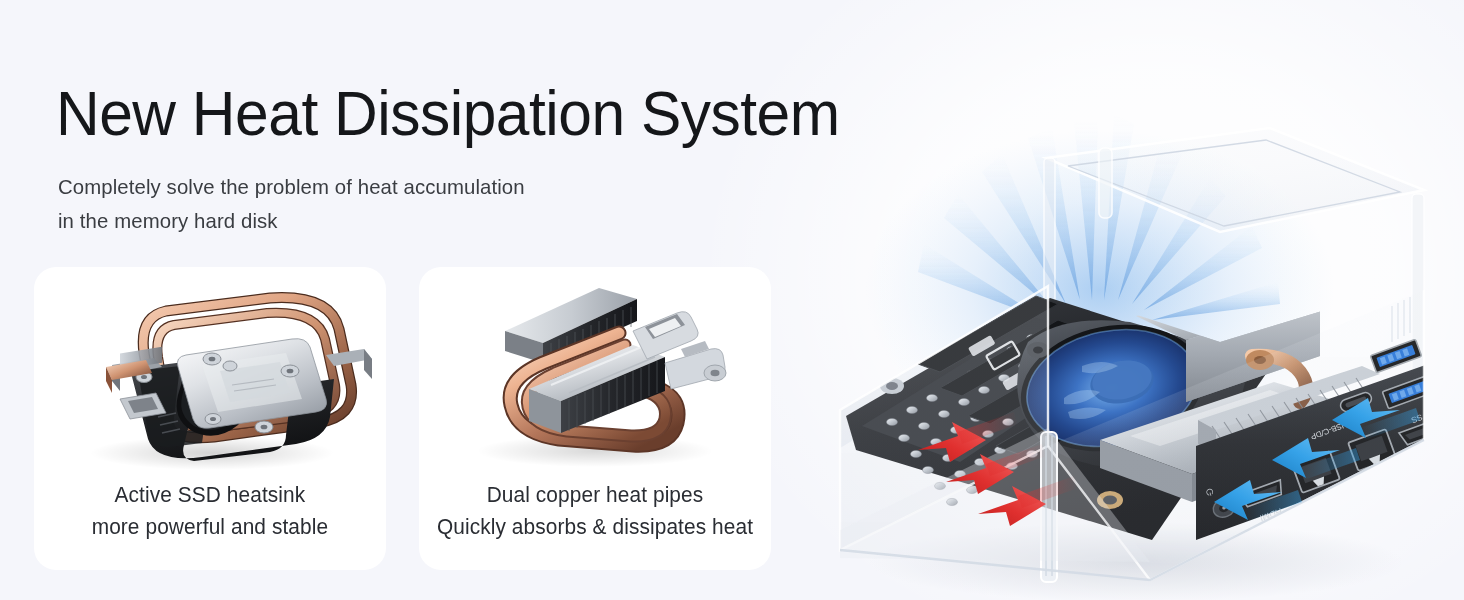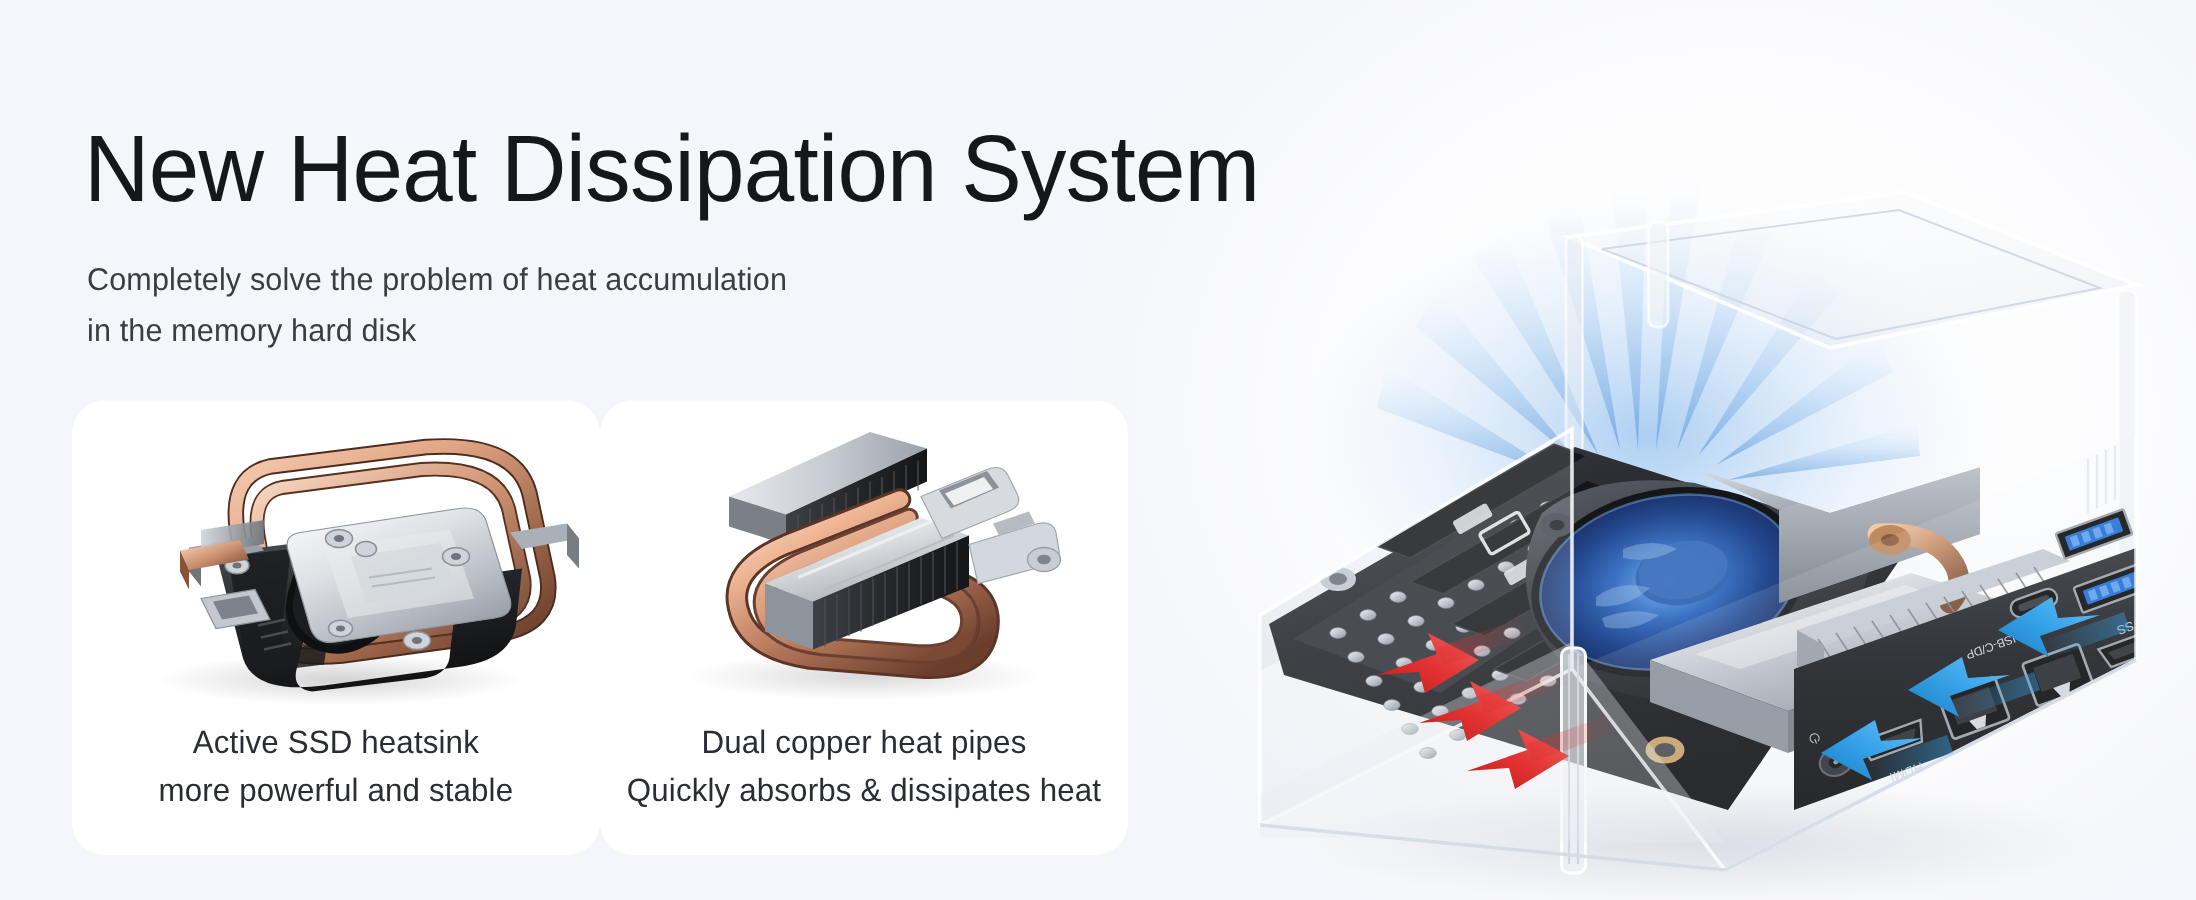--- a/index.html
+++ b/index.html
@@ -52,22 +52,23 @@
     letter-spacing:.1px;
     transform:scaleX(.97);
     transform-origin:left center;
     z-index:4;
   }
   .subhead span { display:block; }
 
   
   .cards {
     position:absolute;
-    left:48px; top:267px;
+    left:34px; top:267px;
     display:flex;
+    gap:33px;
     z-index:4;
   }
   .card {
     width:352px; height:303px;
     background:#ffffff;
     border-radius:22px;
     position:relative;
     overflow:hidden;
     display:flex;
     flex-direction:column;

